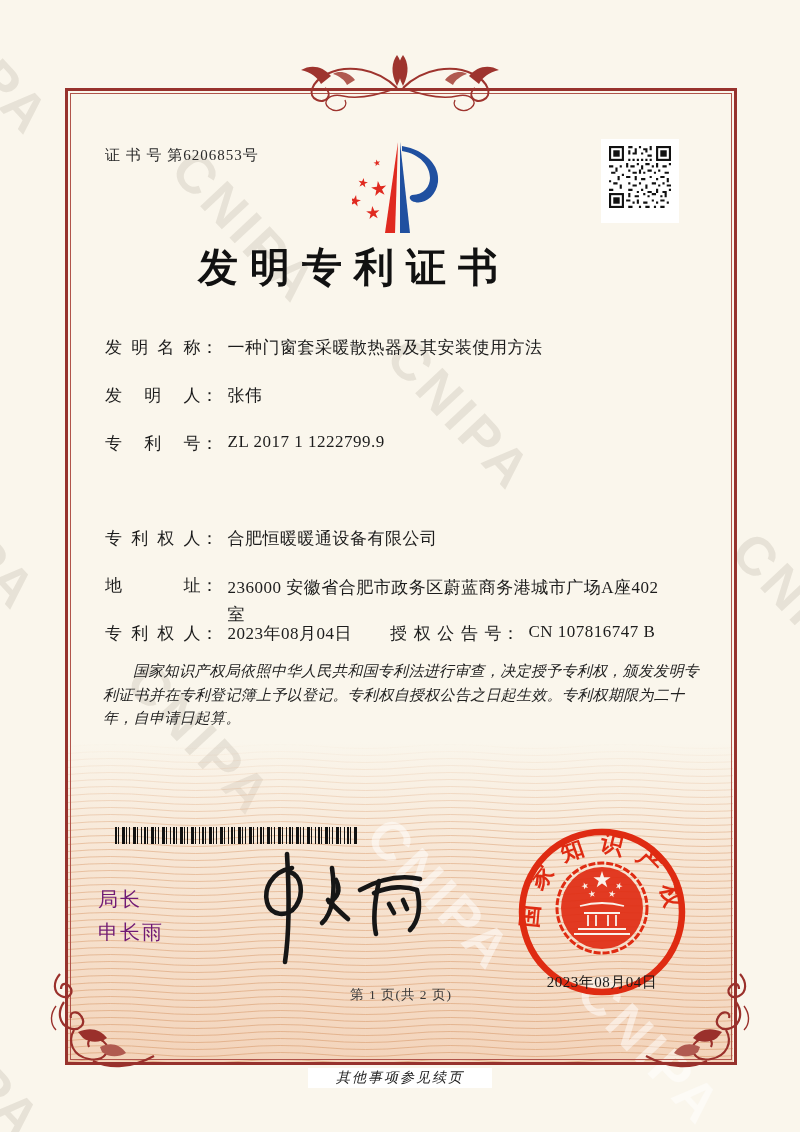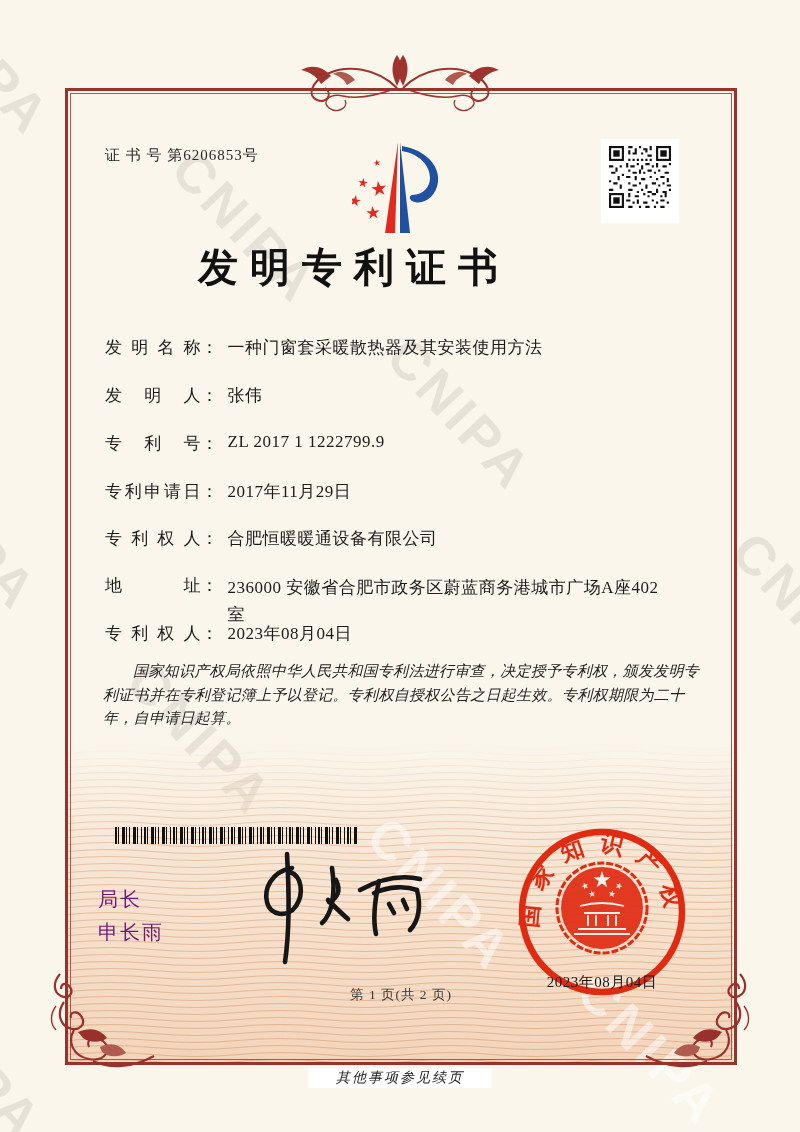--- a/index.html
+++ b/index.html
@@ -194,31 +194,31 @@
 
     <div class="frow" style="top:336px;">
       <span class="flabel">发明名称</span><span class="fcolon">：</span><span class="fvalue">一种门窗套采暖散热器及其安装使用方法</span>
     </div>
     <div class="frow" style="top:384px;">
       <span class="flabel">发明人</span><span class="fcolon">：</span><span class="fvalue">张伟</span>
     </div>
     <div class="frow" style="top:432px;">
       <span class="flabel">专利号</span><span class="fcolon">：</span><span class="fvalue">ZL 2017 1 1222799.9</span>
     </div>
-    <div class="frow" style="top:480px;">
-      <span class="flabel">专利申请日</span><span class="fcolon">：</span><span class="fvalue">2017年11月29日</span>
-    </div>
     <div class="frow" style="top:527px;">
       <span class="flabel">专利权人</span><span class="fcolon">：</span><span class="fvalue">合肥恒暖暖通设备有限公司</span>
     </div>
     <div class="frow" style="top:574px;">
       <span class="flabel">地址</span><span class="fcolon">：</span><span class="fvalue addrval">236000 安徽省合肥市政务区蔚蓝商务港城市广场A座402室</span>
     </div>
     <div class="frow" style="top:622px;width:600px;">
       <span class="flabel">专利权人</span><span class="fcolon">：</span><span class="fvalue">2023年08月04日</span>
+      <span class="grant-right">
+        <span class="flabel wide">授权公告号</span><span class="fcolon">：</span><span class="fvalue">CN 107816747 B</span>
+      </span>
     </div>
 
     <div class="paras">
       <p>国家知识产权局依照中华人民共和国专利法进行审查，决定授予专利权，颁发发明专利证书并在专利登记簿上予以登记。专利权自授权公告之日起生效。专利权期限为二十年，自申请日起算。</p>
     </div>
 
     <div class="barcode"></div>
 
     <div class="signer" style="top:886px;">局长</div>
     <div class="signer" style="top:919px;">申长雨</div>

